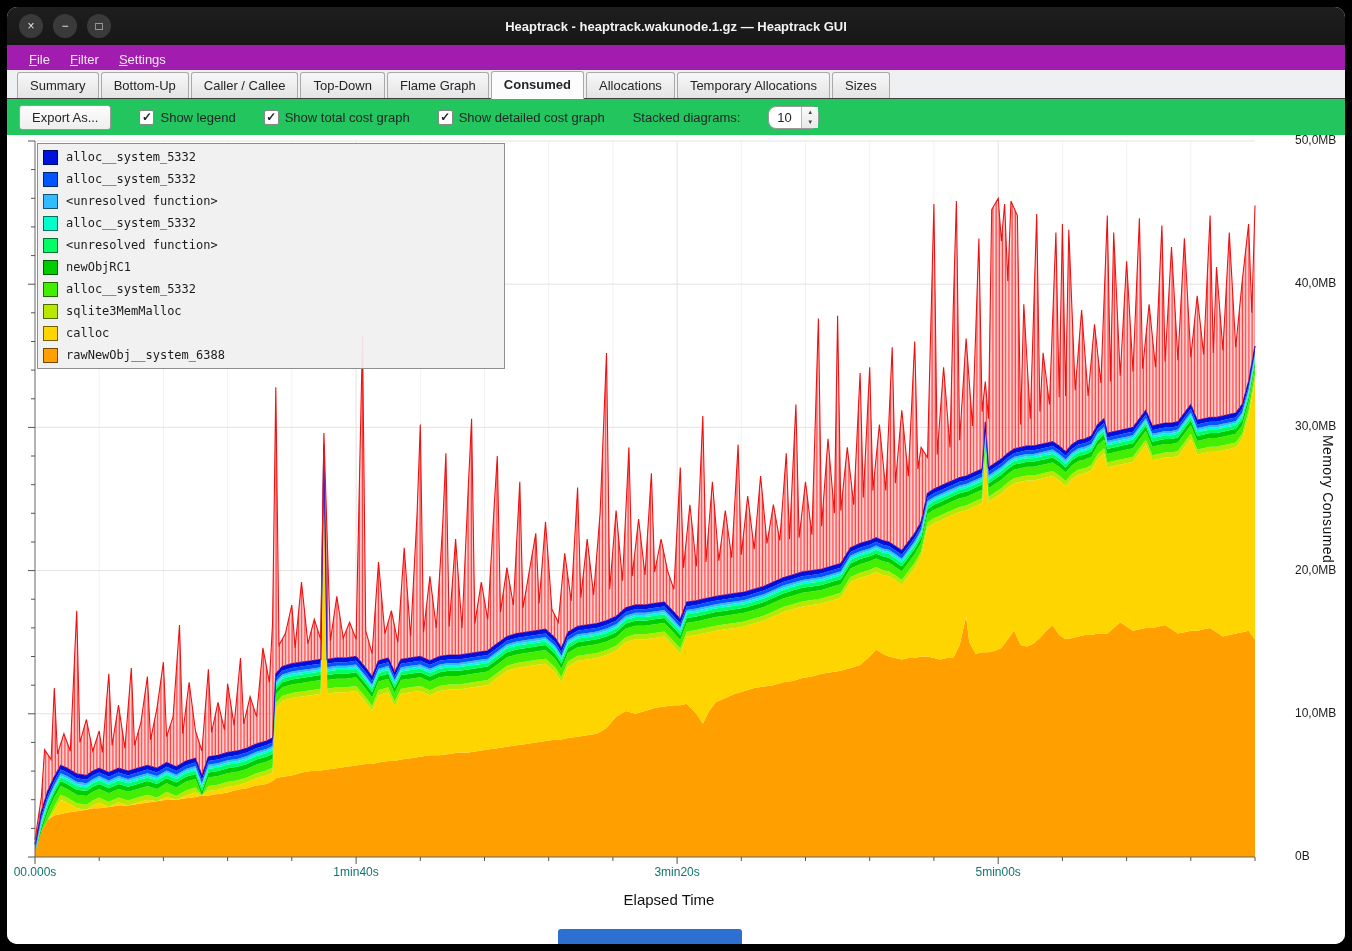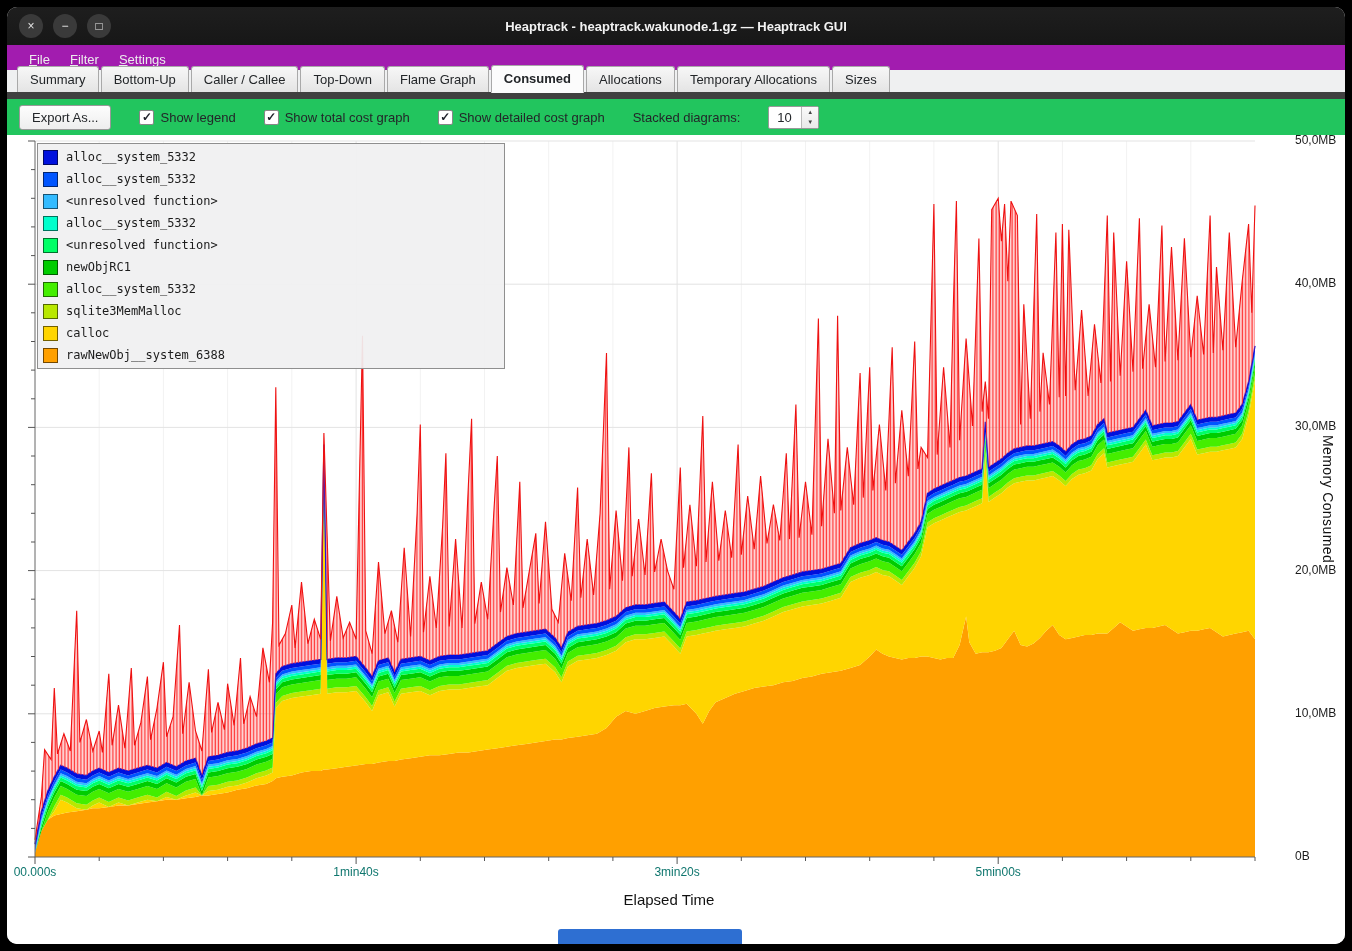--- a/index.html
+++ b/index.html
@@ -7,30 +7,30 @@
   .window{position:absolute;left:7px;top:7px;width:1338px;height:937px;border-radius:10px;overflow:hidden;background:#eff0f1;}
   
   .titlebar{height:38px;background:linear-gradient(#1e1e1e,#171717);position:relative;display:flex;align-items:center;justify-content:center;}
   .title{color:#f2f2f2;font-weight:bold;font-size:13px;}
   .winbtns{position:absolute;left:12px;top:7px;display:flex;gap:10px;}
   .winbtn{width:24px;height:24px;border-radius:50%;background:#3a3a3a;color:#e3e3e3;display:flex;align-items:center;justify-content:center;font-size:12px;line-height:1;cursor:default;}
   
   .menubar{height:25px;background:#a21caf;display:flex;align-items:flex-end;padding-left:12px;}
   .menuitem{color:#ececec;font-size:13px;padding:3px 10px;}
   
-  .tabbar{display:flex;align-items:flex-end;height:29px;box-sizing:border-box;padding:0 12px 0 10px;border-bottom:7px solid #404040;background:#eff0f1;}
+  .tabbar{display:flex;align-items:flex-end;height:29px;box-sizing:border-box;padding:0 12px 0 10px;border-bottom:1px solid #404040;background:#eff0f1;}
   .tab{font-size:13px;color:#232629;background:linear-gradient(#f7f7f7,#e4e4e4);border:1px solid #a9a9a9;border-bottom:none;border-radius:3px 3px 0 0;padding:5px 12px;margin-right:2px;white-space:nowrap;}
   .tab.active{background:#fcfcfc;font-weight:bold;margin-bottom:-1px;padding-bottom:6px;border-bottom:1px solid #fcfcfc;z-index:2;}
   
   .toolbar{height:36px;box-sizing:border-box;display:flex;align-items:center;gap:28px;padding:6px 12px;font-size:13px;color:#232629;background:#22c55e;}
   .btn{background:linear-gradient(#fdfdfd,#eeeeee);border:1px solid #999;border-radius:3px;padding:4px 12px;font-size:13px;font-family:inherit;color:#232629;}
   .cbgroup{display:flex;align-items:center;gap:6px;}
   .checkbox{width:15px;height:15px;box-sizing:border-box;background:#fff;border:1px solid #878787;border-radius:2px;display:flex;align-items:center;justify-content:center;}
   .check{font-size:12px;font-weight:bold;color:#20222b;line-height:1;}
-  .spin{display:flex;border:1px solid #999;background:#fff;border-radius:2px;height:23px;box-sizing:border-box;align-items:stretch;}
+  .spin{display:flex;border:1px solid #999;background:#fff;border-radius:8px;height:23px;box-sizing:border-box;align-items:stretch;}
   .spinval{padding:0 8px;display:flex;align-items:center;font-size:13px;min-width:16px;}
   .spinbtns{display:flex;flex-direction:column;border-left:1px solid #bbb;width:16px;background:linear-gradient(#fafafa,#e9e9e9);}
   .spinbtn{flex:1;font-size:6px;display:flex;align-items:center;justify-content:center;color:#444;}
   
   .chart-wrap{position:absolute;left:0;top:128px;right:0;bottom:0;background:#fff;}
   .plot{position:absolute;left:28px;top:6px;width:1220px;height:716px;background:#fff;}
   .plot svg{display:block;overflow:visible;}
   .legend{position:absolute;left:30px;top:8px;width:468px;background:rgba(240,240,241,0.93);border:1px solid #8f8f8f;box-sizing:border-box;padding:2px 0;z-index:5;}
   .lrow{height:22px;display:flex;align-items:center;gap:8px;padding:0 5px;}
   .swatch{width:15px;height:15px;box-sizing:border-box;border:1px solid rgba(0,0,0,0.55);flex:0 0 15px;}

